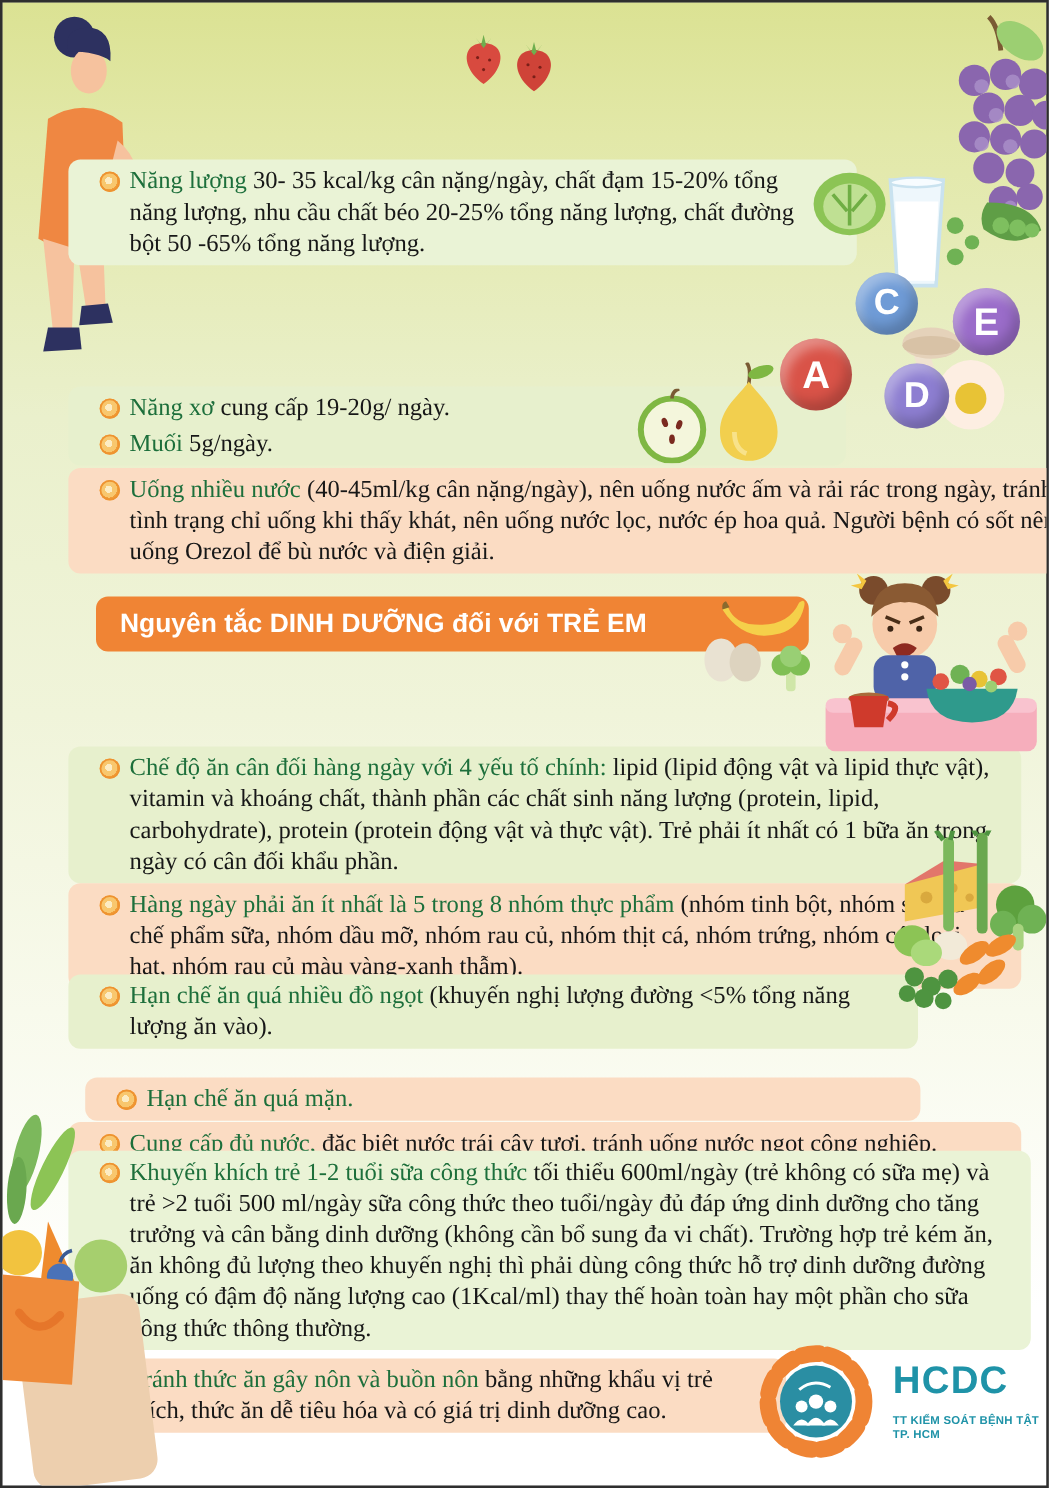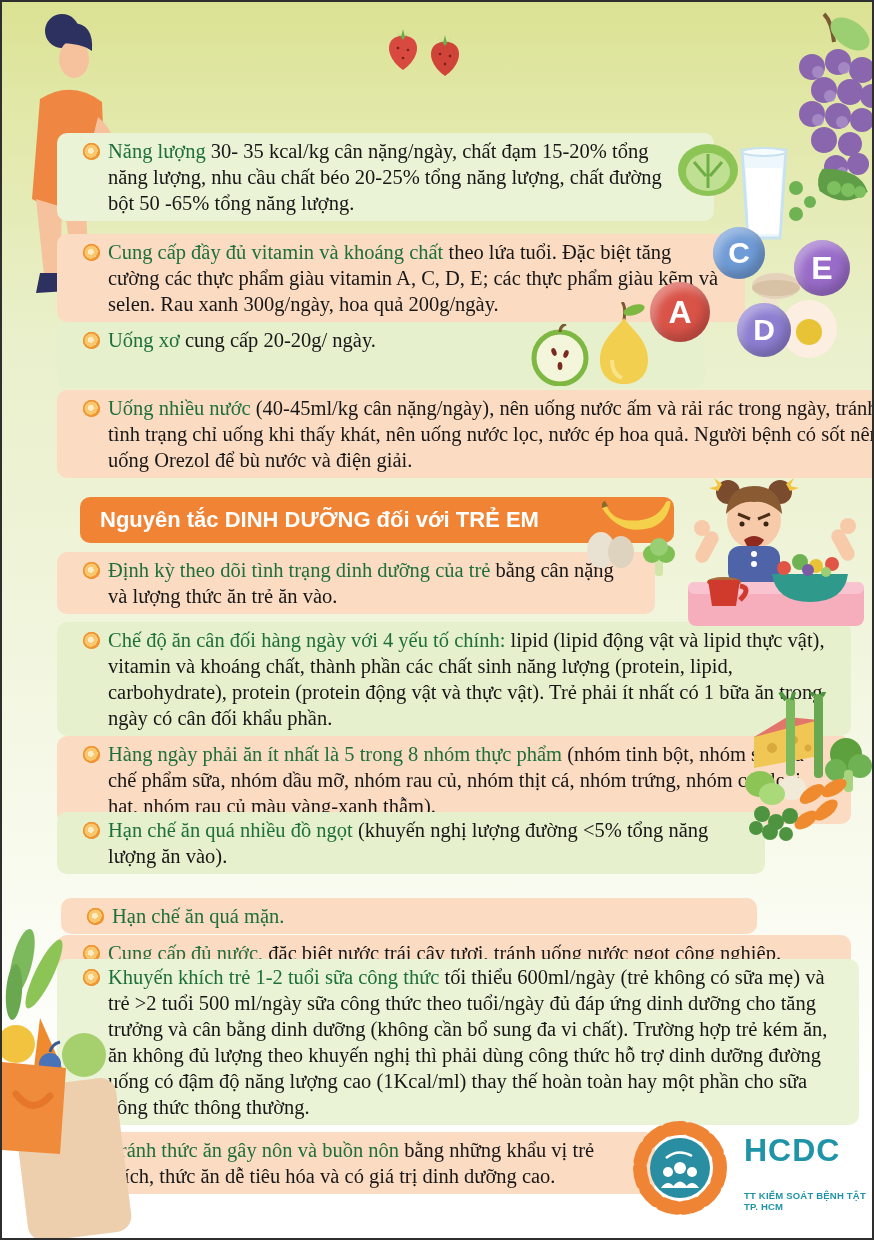--- a/index.html
+++ b/index.html
@@ -19,21 +19,21 @@
          background:radial-gradient(circle at 45% 45%,#fcecc4 0 3px,#f8c76e 3px 7px,#f19d38 7px);
          box-shadow:inset 0 0 0 1.5px #ee9330;}
   .hl{color:#1d6f3b;}
   .deco{position:absolute;z-index:6;}
   .under{z-index:2;}
   .vit{position:absolute;z-index:6;border-radius:50%;display:flex;align-items:center;justify-content:center;
        color:#fff;font-family:"Liberation Sans",sans-serif;font-weight:bold;
        box-shadow:inset -5px -7px 10px rgba(0,0,0,.20),inset 5px 7px 9px rgba(255,255,255,.35);}
   .logo-text{position:absolute;z-index:6;font-family:"Liberation Sans",sans-serif;font-weight:bold;color:#1f93a8;}
   .logo-name{font-size:32px;line-height:40px;letter-spacing:1px;}
-  .logo-tag{font-size:9.5px;margin-top:20px;letter-spacing:.2px;}
+  .logo-tag{font-size:9.5px;margin-top:9px;letter-spacing:.2px;}
 </style>
 </head>
 <body>
 
 <div class="page">
 
   <span class="deco under" style="left:0;top:5px">
     <svg width="150" height="310" viewBox="0 0 150 310">
       <circle cx="60" cy="24" r="17" fill="#2d3160"></circle>
       <ellipse cx="72" cy="52" rx="15" ry="19" fill="#f6c29e"></ellipse>
@@ -99,31 +99,29 @@
   </span>
 
 
   <div class="card green2" style="left:55px;top:131px;width:657px">
     <div class="bullet">
       <span class="slice"></span>
       <span class="hl">Năng lượng</span><span> 30- 35 kcal/kg cân nặng/ngày, chất đạm 15-20% tổng năng lượng, nhu cầu chất béo 20-25% tổng năng lượng, chất đường bột 50 -65% tổng năng lượng.</span>
     </div>
   </div>
 
-  <div class="card pink" style="left:55px;top:232px;width:688px">
-    <div class="bullet">
-      <span class="slice"></span>
-      <span class="hl">Cung cấp đầy đủ vitamin và khoáng chất</span><span> theo lứa tuổi. Đặc biệt tăng cường các thực phẩm giàu vitamin A, C, D, E; các thực phẩm giàu kẽm và selen. Rau xanh 300g/ngày, hoa quả 200g/ngày.</span>
-    </div>
-  </div>
 
   <div class="card green" style="left:55px;top:320px;width:648px;height:66px">
     <div class="bullet">
       <span class="slice"></span>
-      <span class="hl">Uống xơ</span><span> cung cấp 20-20g/ ngày.</span>
+      <span class="hl">Năng xơ</span><span> cung cấp 19-20g/ ngày.</span>
+    </div>
+    <div class="bullet" style="margin-top:4px">
+      <span class="slice"></span>
+      <span class="hl">Muối</span><span> 5g/ngày.</span>
     </div>
   </div>
 
   <div class="card pink" style="left:55px;top:388px;width:848px">
     <div class="bullet">
       <span class="slice"></span>
       <span class="hl">Uống nhiều nước</span><span> (40-45ml/kg cân nặng/ngày), nên uống nước ấm và rải rác trong ngày, tránh tình trạng chỉ uống khi thấy khát, nên uống nước lọc, nước ép hoa quả. Người bệnh có sốt nên uống Orezol để bù nước và điện giải.</span>
     </div>
   </div>
 
@@ -194,26 +192,20 @@
       <ellipse cx="38" cy="8" rx="11" ry="5" fill="#7fb743" transform="rotate(-18 38 8)"></ellipse>
       <path d="M28,16 C36,28 52,38 52,58 C52,74 41,82 28,82 C15,82 4,74 4,58 C4,38 20,28 28,16 Z" fill="#f2cf4e"></path>
       <path d="M16,58 Q16,72 26,76" stroke="#f8e28a" stroke-width="4" fill="none"></path>
     </svg>
   </span>
 
   <div class="banner" style="left:78px;top:495px;width:594px;height:46px">
     <span>Nguyên tắc DINH DƯỠNG đối với TRẺ EM</span>
   </div>
 
-  <div class="card pink" style="left:55px;top:550px;width:598px">
-    <div class="bullet">
-      <span class="slice"></span>
-      <span class="hl">Định kỳ theo dõi tình trạng dinh dưỡng của trẻ</span><span> bằng cân nặng và lượng thức ăn trẻ ăn vào.</span>
-    </div>
-  </div>
 
   <div class="card green" style="left:55px;top:620px;width:794px">
     <div class="bullet">
       <span class="slice"></span>
       <span class="hl">Chế độ ăn cân đối hàng ngày với 4 yếu tố chính:</span><span> lipid (lipid động vật và lipid thực vật), vitamin và khoáng chất, thành phần các chất sinh năng lượng (protein, lipid, carbohydrate), protein (protein động vật và thực vật). Trẻ phải ít nhất có 1 bữa ăn trong ngày có cân đối khẩu phần.</span>
     </div>
   </div>
 
   <div class="card pink" style="left:55px;top:734px;width:794px">
     <div class="bullet">
@@ -222,21 +214,21 @@
     </div>
   </div>
 
   <div class="card green" style="left:55px;top:810px;width:708px">
     <div class="bullet">
       <span class="slice"></span>
       <span class="hl">Hạn chế ăn quá nhiều đồ ngọt</span><span> (khuyến nghị lượng đường &lt;5% tổng năng lượng ăn vào).</span>
     </div>
   </div>
 
-  <div class="card pink" style="left:59px;top:896px;width:696px">
+  <div class="card pink" style="left:69px;top:896px;width:696px">
     <div class="bullet">
       <span class="slice"></span>
       <span class="hl">Hạn chế ăn quá mặn.</span><span></span>
     </div>
   </div>
 
   <div class="card pink" style="left:55px;top:933px;width:794px">
     <div class="bullet">
       <span class="slice"></span>
       <span class="hl">Cung cấp đủ nước,</span><span> đặc biệt nước trái cây tươi, tránh uống nước ngọt công nghiệp.</span>

